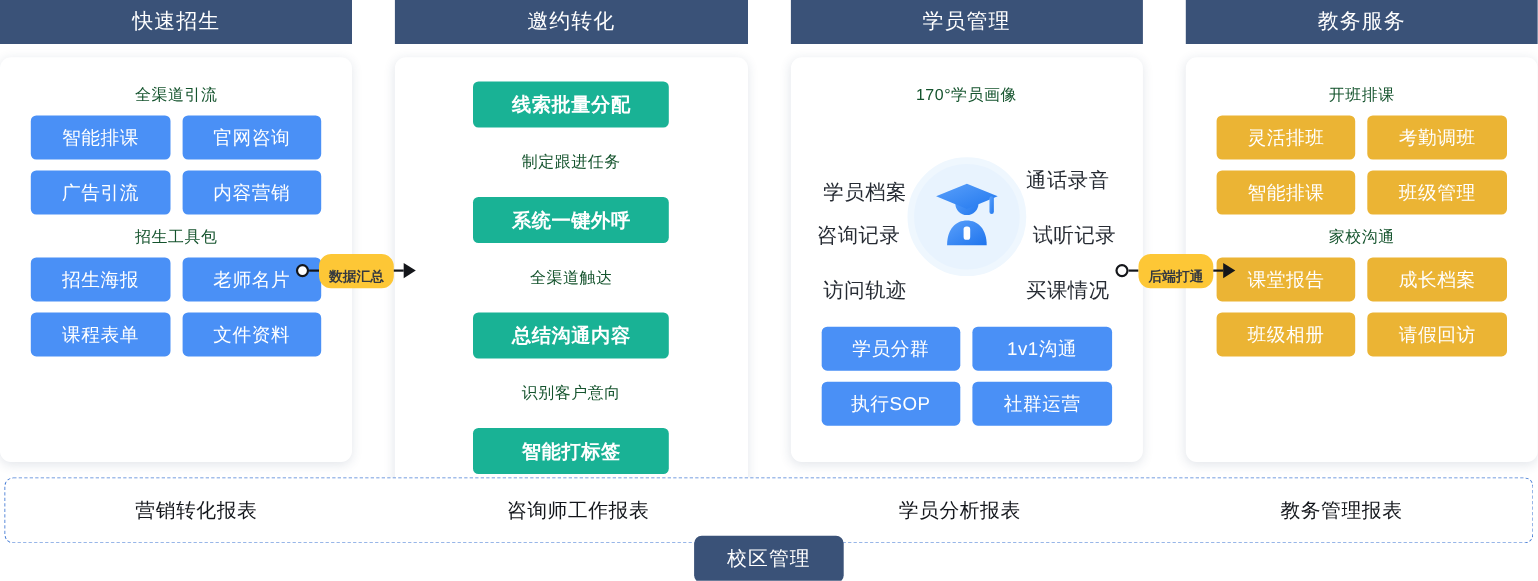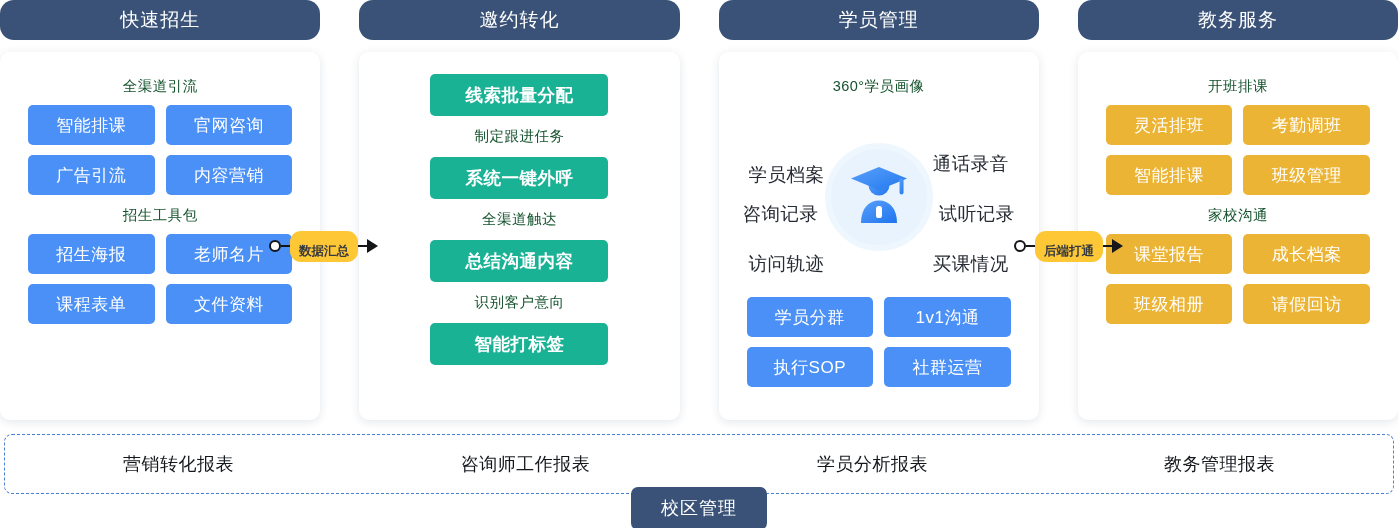--- a/index.html
+++ b/index.html
@@ -34,21 +34,21 @@
     box-sizing: border-box;
   }
   .column {
     width: 321px;
     display: flex;
     flex-direction: column;
   }
 
   .col-header {
     height: 40px;
-    border-radius: 14px;
+    border-radius: 0;
     background: #3a5278;
     color: #ffffff;
     font-size: 19px;
     line-height: 40px;
     text-align: center;
     letter-spacing: 1px;
     flex: none;
   }
 
   .card {
@@ -92,20 +92,21 @@
   .chip.blue   { background: #4a90f6; }
   .chip.yellow { background: #ebb434; }
 
   
   .green-stack {
     width: 100%;
     display: flex;
     flex-direction: column;
     align-items: center;
     padding-top: 8px;
+    gap: 11px;
   }
   .chip.green {
     background: #19b295;
     width: 178px;
     height: 42px;
     font-size: 17.5px;
     border-radius: 5px;
     font-weight: bold;
   }
   .green-stack .group-label { margin: 11px 0 11px 0; }
@@ -266,21 +267,21 @@
           <div class="chip green">总结沟通内容</div>
           <div class="group-label">识别客户意向</div>
           <div class="chip green">智能打标签</div>
         </div>
       </div>
     </div>
 
     <div class="column">
       <div class="col-header">学员管理</div>
       <div class="card">
-        <div class="group-label">360°学员画像</div>
+        <div class="group-label">170°学员画像</div>
         <div class="portrait">
           <div class="tag l1">学员档案</div>
           <div class="tag l2">咨询记录</div>
           <div class="tag l3">访问轨迹</div>
           <div class="tag r1">通话录音</div>
           <div class="tag r2">试听记录</div>
           <div class="tag r3">买课情况</div>
           <div class="circle">
             <span>
               <svg width="64" height="60" viewBox="0 0 64 60" xmlns="http://www.w3.org/2000/svg">

